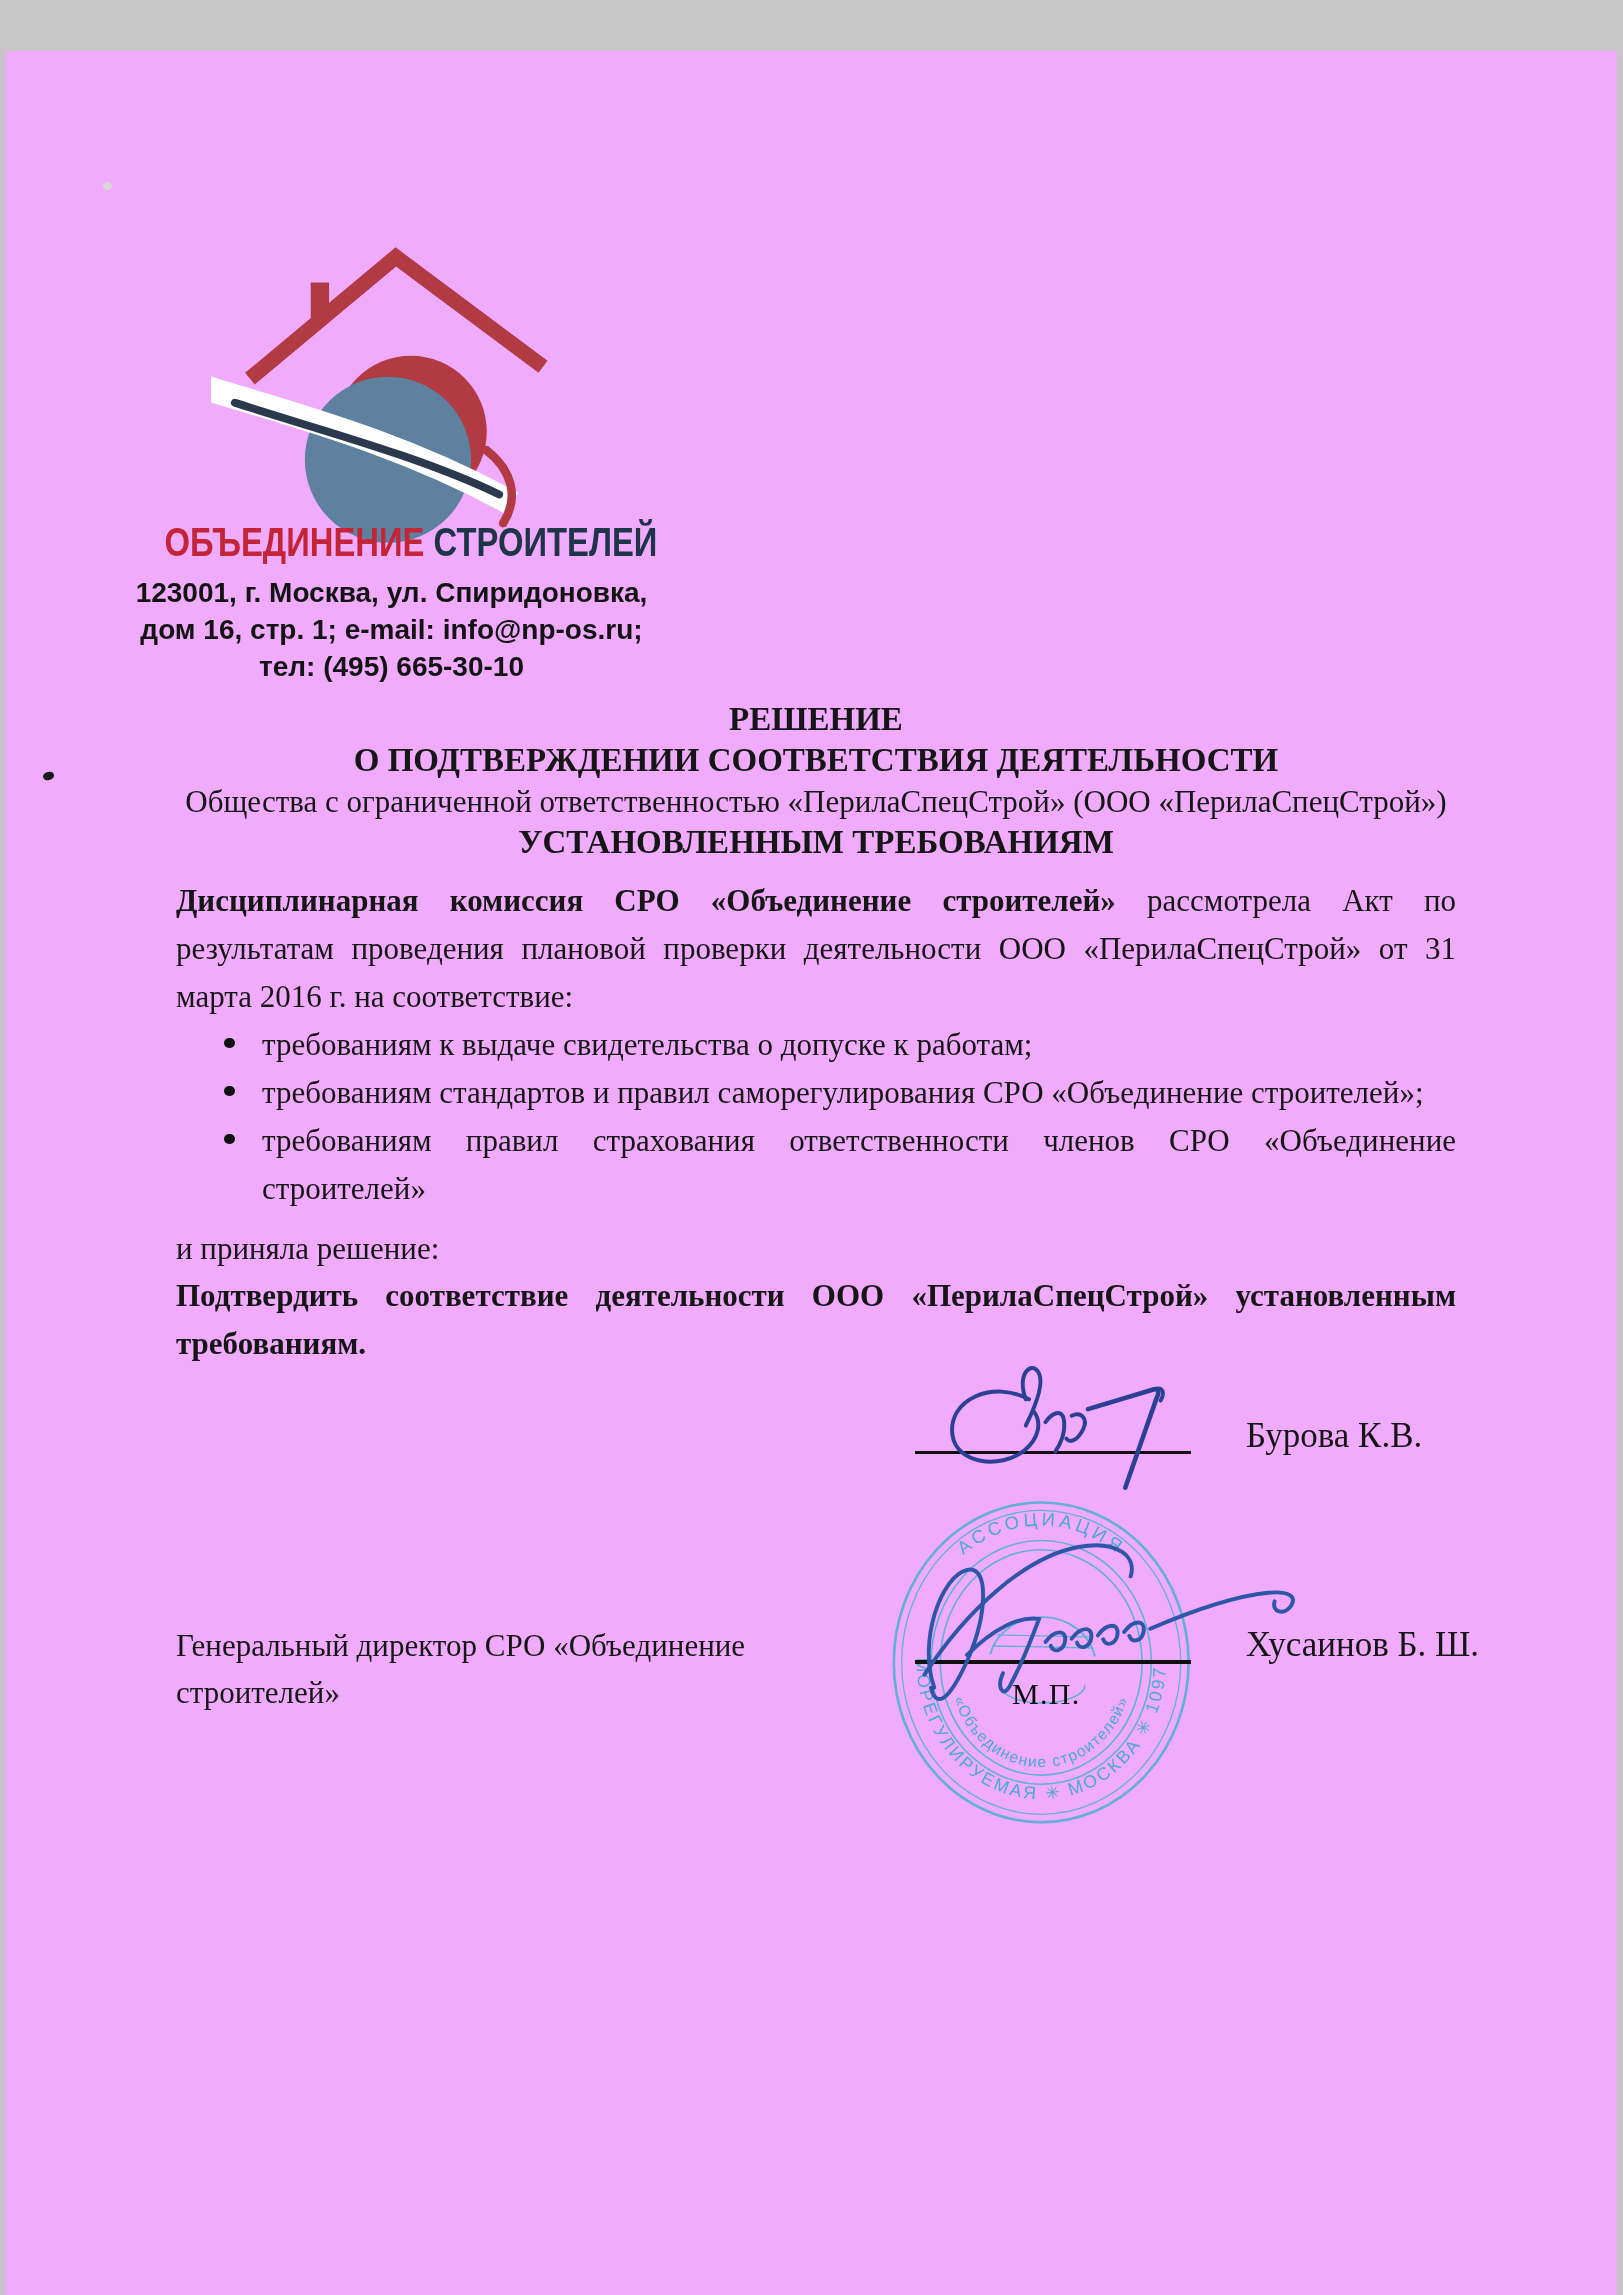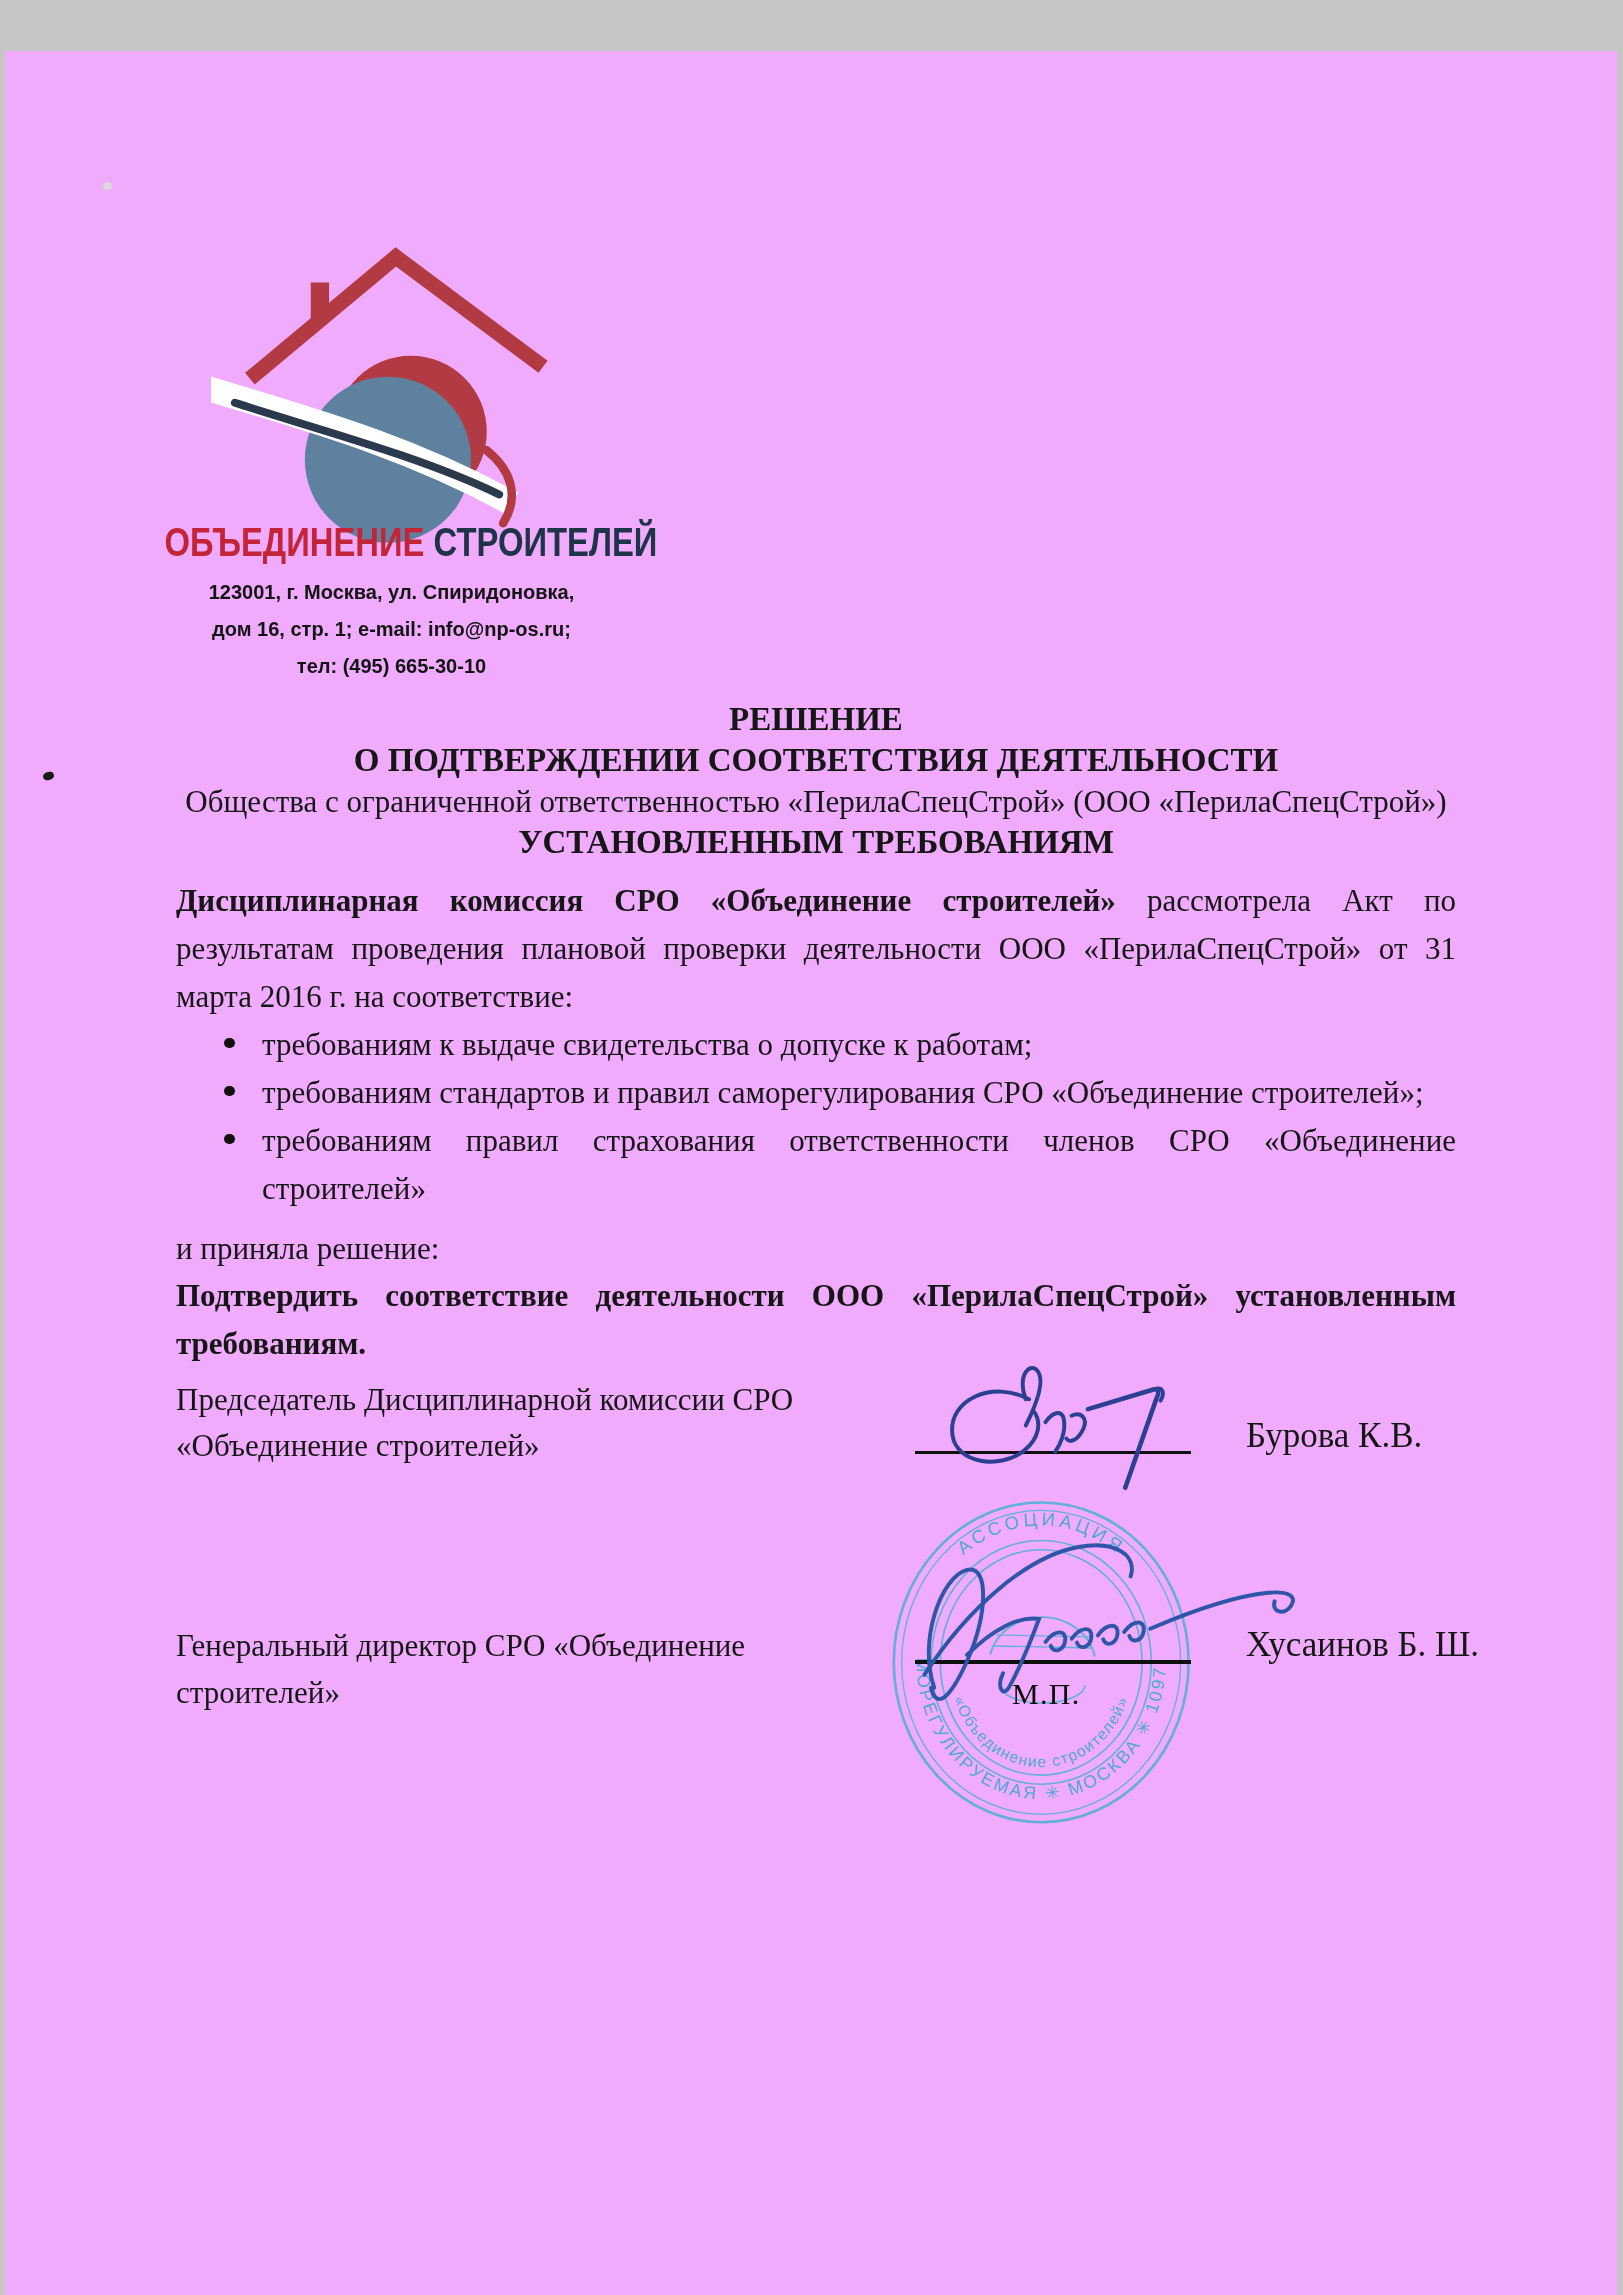--- a/index.html
+++ b/index.html
@@ -21,21 +21,21 @@
     font-family:"Liberation Sans","DejaVu Sans",sans-serif;
     font-weight:800;font-size:41px;line-height:43px;white-space:nowrap;
     letter-spacing:0px;
   }
   .org-name .squeeze{display:inline-block;transform:scaleX(0.80);transform-origin:center;}
   .org-red{color:#c42438;}
   .org-dark{color:#203449;}
   .address{
     left:105px;top:523px;width:563px;text-align:center;
     font-family:"Liberation Sans","DejaVu Sans",sans-serif;
-    font-weight:700;font-size:20px;line-height:37px;color:#141414;
+    font-weight:700;font-size:28px;line-height:37px;color:#141414;
   }
   
   .title-block{left:171px;top:648px;width:1280px;text-align:center;line-height:41px;}
   .title-bold{font-weight:bold;font-size:33px;}
   .title-reg{font-weight:normal;font-size:31px;}
   
   .bodytext{font-size:31px;line-height:48px;}
   .col{left:171px;width:1280px;}
   .jline{text-align:justify;text-align-last:justify;}
   .bullet-item{position:relative;padding-left:86px;}
@@ -116,24 +116,20 @@
     </div>
   </div>
 
   <div class="abs col bodytext" style="top:1174px;">и приняла решение:</div>
 
   <div class="abs col bodytext bold" style="top:1221px;">
     <div class="jline">Подтвердить соответствие деятельности ООО «ПерилаСпецСтрой» установленным</div>
     <div>требованиям.</div>
   </div>
 
-  <div class="abs col bodytext" style="top:1326px;line-height:46px;width:720px;">
-    <div>Председатель Дисциплинарной комиссии СРО</div>
-    <div>«Объединение строителей»</div>
-  </div>
 
   <div class="abs sigline z1" style="left:910px;top:1400px;width:276px;height:3.3px;"></div>
 
   <svg class="abs z2" style="left:903px;top:1299px;" width="301" height="151" viewBox="0 0 460 230">
     <g stroke="#2b3f93" stroke-width="6" fill="none" stroke-linecap="round">
       <path d="M 180,75 C 165,35 190,15 200,35 C 208,51 195,85 180,115"></path>
       <path d="M 185,75 C 130,45 60,75 68,130 C 74,173 140,183 178,153 C 200,135 205,110 192,93"></path>
       <path d="M 210,110 C 220,95 235,90 238,105 C 242,125 232,145 225,155"></path>
       <path d="M 250,100 C 265,93 275,105 268,120 C 260,137 248,143 242,135"></path>
       <path d="M 275,90 L 375,60 C 382,58 385,63 380,73 L 332,210" stroke-width="7"></path>

